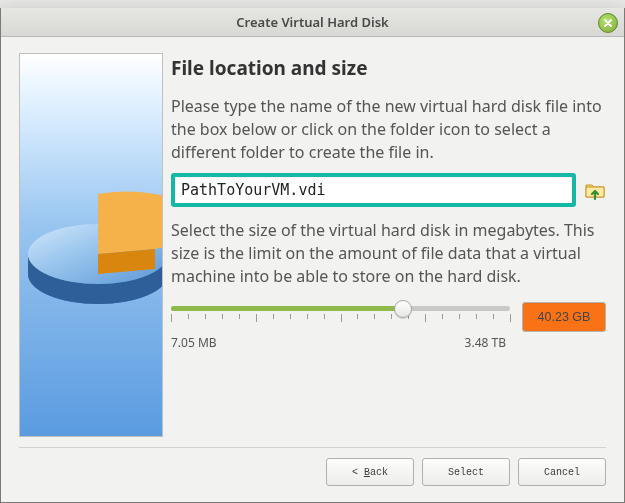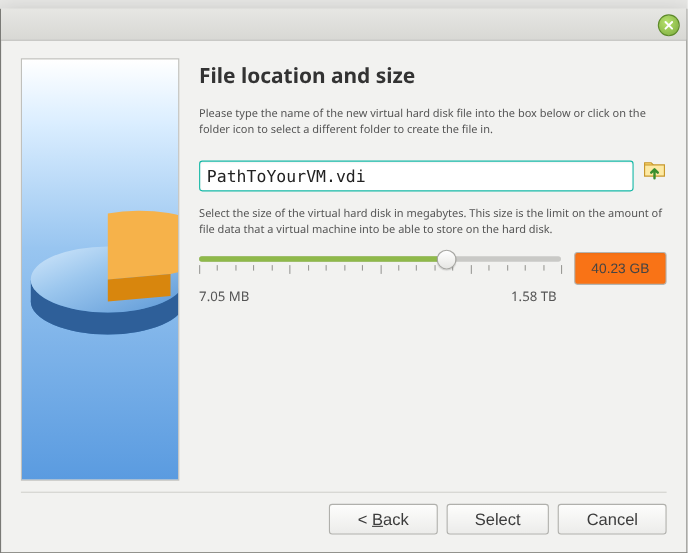--- a/index.html
+++ b/index.html
@@ -62,21 +62,21 @@
     justify-content: center;
     color: #fff;
     font-size: 11px;
     font-weight: bold;
     line-height: 1;
     cursor: pointer;
   }
   .content {
     display: flex;
     padding: 16px 18px 0 18px;
-    gap: 18px;
+    gap: 8px;
     justify-content: center;
   }
   .illus {
     width: 142px;
     height: 382px;
     border: 1px solid #c0c0bc;
     background: linear-gradient(to bottom, #ffffff 0%, #dbeeff 15%, #98c5f0 45%, #5a9be0 100%);
     position: relative;
     overflow: hidden;
     flex-shrink: 0;
@@ -85,43 +85,42 @@
     flex: 1;
     min-width: 0;
   }
   .heading {
     font-size: 19px;
     font-weight: 700;
     color: #333;
     margin: 2px 0 14px 0;
   }
   .desc {
-    font-size: 10px;
+    font-size: 16px;
     color: #555;
     line-height: 1.45;
     margin-bottom: 8px;
   }
   .path-row {
     display: flex;
     align-items: center;
     gap: 8px;
     margin-bottom: 12px;
   }
   .path-input {
     flex: 1;
     height: 26px;
-    border: 1px solid #14b8a6;
+    border: 4px solid #14b8a6;
     border-radius: 3px;
     background: #fff;
     padding: 0 6px;
     font-family: "DejaVu Sans Mono", Consolas, monospace;
     font-size: 15px;
     color: #222;
     box-shadow: inset 0 1px 2px rgba(0,0,0,0.06);
-    margin-top: 14px;
   }
   .folder-btn {
     width: 22px;
     height: 22px;
     cursor: pointer;
     flex-shrink: 0;
   }
   .slider-row {
     display: flex;
     align-items: center;
@@ -208,34 +207,36 @@
     gap: 8px;
     padding: 10px 18px 14px 18px;
   }
   .btn {
     min-width: 82px;
     height: 28px;
     border: 1px solid #b0b0ac;
     border-radius: 3px;
     background: linear-gradient(#fdfdfc, #ececea);
     color: #3c3c3c;
-    font-size: 15px;
+    font-size: 10px;
     cursor: pointer;
     padding: 0 25px;
+    font-family: Liberation Mono, monospace;
   }
   .underline { text-decoration: underline; }
 </style>
 </head>
 <body>
 
 <div class="backdrop"></div>
 
 <div class="window">
 
   <div class="titlebar">
+    <span class="titlebar-title">Create Virtual Hard Disk</span>
     <div class="title-close">
       <svg width="10" height="10" viewBox="0 0 10 10">
           <path d="M2 2 L8 8 M8 2 L2 8" stroke="#fff" stroke-width="1.8" stroke-linecap="round"></path>
         </svg>
     </div>
   </div>
 
   <div class="content">
     <div class="illus">
       <svg width="142" height="382" viewBox="0 0 142 382">
@@ -299,21 +300,21 @@
             <div class="tick" style="left:95%"></div>
             <div class="tick major" style="left:100%"></div>
           </div>
           <div class="slider-thumb"></div>
         </div>
         <input class="size-input" type="text" value="40.23 GB" style="">
       </div>
 
       <div class="range-labels">
         <span>7.05 MB</span>
-        <span>1.58 TB</span>
+        <span>3.48 TB</span>
       </div>
     </div>
   </div>
 
   <hr class="hr">
 
   <div class="button-row">
     <button class="btn"><span>&lt; </span><span class="underline">B</span><span>ack</span></button>
     <button class="btn">Select</button>
     <button class="btn">Cancel</button>

